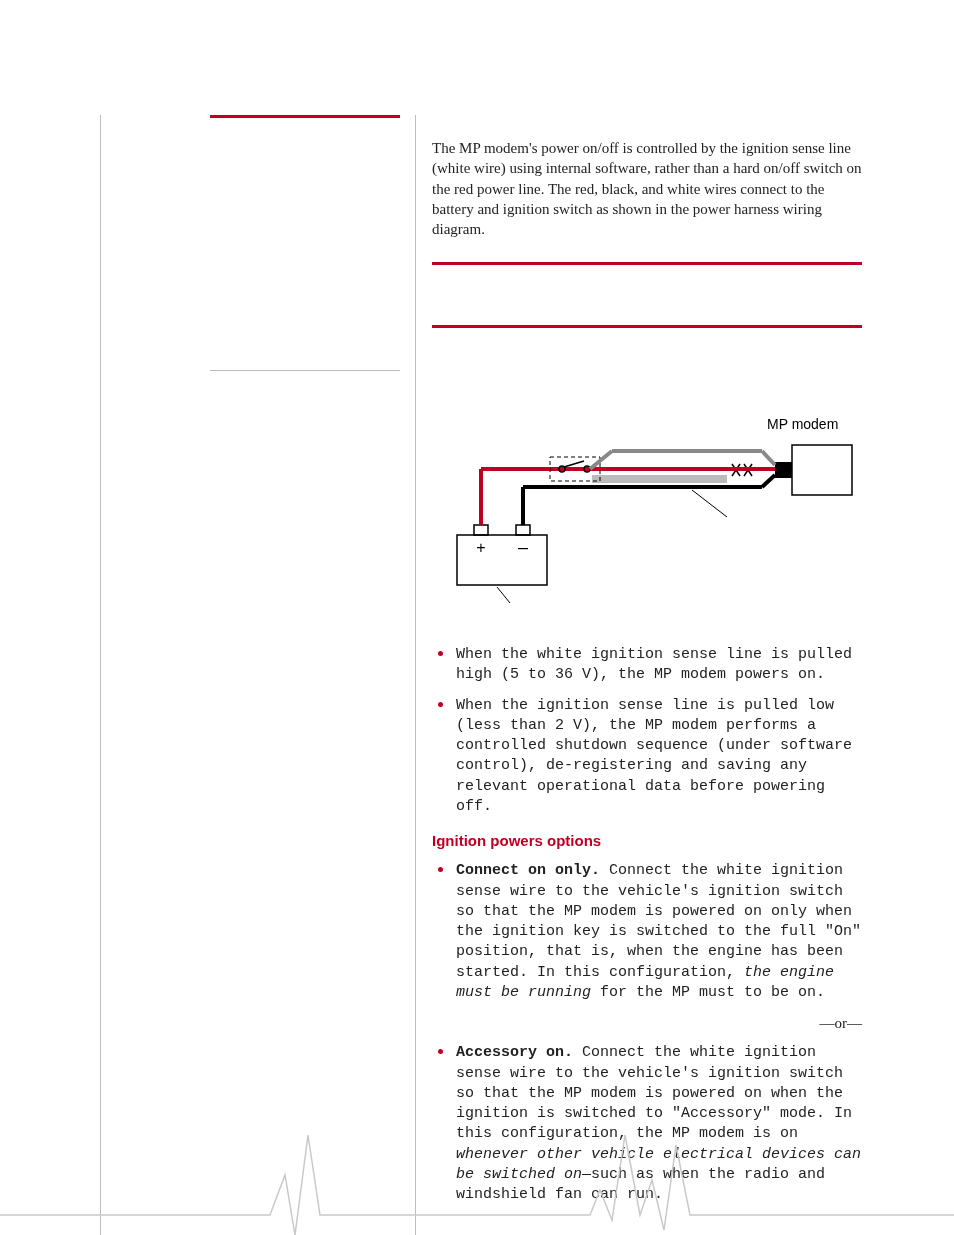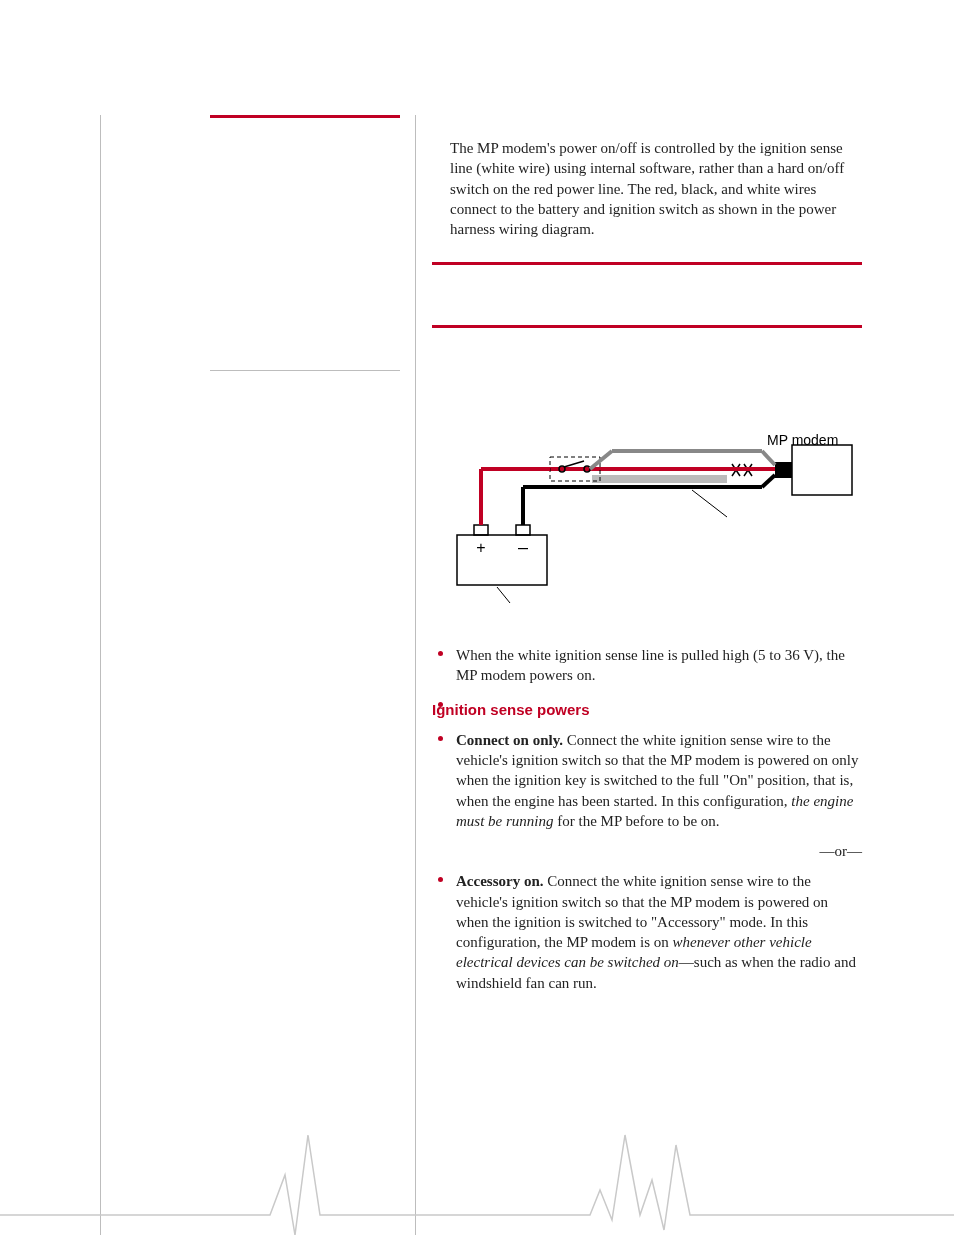--- a/index.html
+++ b/index.html
@@ -28,31 +28,32 @@
   }
   
   .left-red-rule {
     position: absolute;
     background: #c00023;
   }
   .red-rule {
     background: #c00023;
   }
   .para {
-    margin: 0 0 10px 18px;
+    margin: 0 0 10px 0;
   }
   .bullets {
     margin: 0;
     padding: 0;
     list-style: none;
   }
   .bullets > li {
     margin: 0 0 10px 0;
     padding-left: 24px;
     position: relative;
+    font-family: Liberation Mono, monospace;
   }
   .bullets > li .bullet-dot {
     position: absolute;
     left: 6px;
     top: 6px;
     width: 5px;
     height: 5px;
     border-radius: 50%;
     background: #c00023;
   }
@@ -150,42 +151,43 @@
 
       <line x1="49" y1="140" x2="49" y2="84" stroke="#c00023" stroke-width="4"></line>
       <line x1="49" y1="84" x2="60" y2="84" stroke="#c00023" stroke-width="4"></line>
       <line x1="60" y1="84" x2="118" y2="84" stroke="#c00023" stroke-width="4"></line>
 
       <line x1="91" y1="140" x2="91" y2="102" stroke="#000" stroke-width="4"></line>
       <line x1="91" y1="102" x2="100" y2="102" stroke="#000" stroke-width="4"></line>
 
       <line x1="260" y1="105" x2="295" y2="132" stroke="#000" stroke-width="1"></line>
     </svg>
-    <div class="diag-label" style="left:335px; top:46px;">MP modem</div>
+    <div class="diag-label" style="left:335px; top:30px;">MP modem</div>
   </div>
 </div>
 
 <div class="content" style="top:645px;">
   <ul class="bullets">
     <li>
       <span class="bullet-dot"></span>
       <span>When the white ignition sense line is pulled high (5 to 36 V), the MP modem powers on.</span>
     </li>
     <li>
       <span class="bullet-dot"></span>
+      <span>When the ignition sense line is pulled low (less than 2 V), the MP modem performs a controlled shutdown sequence (under software control), de-registering and saving any relevant operational data before powering off.</span>
     </li>
   </ul>
 
-  <div class="heading-red">Ignition sense powers</div>
+  <div class="heading-red">Ignition powers options</div>
 
 
   <ul class="bullets">
     <li>
       <span class="bullet-dot"></span>
-      <span class="bold">Connect on only.</span><span> Connect the white ignition sense wire to the vehicle's ignition switch so that the MP modem is powered on only when the ignition key is switched to the full "On" position, that is, when the engine has been started. In this configuration, </span><span class="italic">the engine must be running</span><span> for the MP before to be on.</span>
+      <span class="bold">Connect on only.</span><span> Connect the white ignition sense wire to the vehicle's ignition switch so that the MP modem is powered on only when the ignition key is switched to the full "On" position, that is, when the engine has been started. In this configuration, </span><span class="italic">the engine must be running</span><span> for the MP must to be on.</span>
     </li>
   </ul>
 
   <p class="or-line">—or—</p>
 
   <ul class="bullets">
     <li>
       <span class="bullet-dot"></span>
       <span class="bold">Accessory on.</span><span> Connect the white ignition sense wire to the vehicle's ignition switch so that the MP modem is powered on when the ignition is switched to "Accessory" mode. In this configuration, the MP modem is on </span><span class="italic">whenever other vehicle electrical devices can be switched on</span><span>—such as when the radio and windshield fan can run.</span>
     </li>

